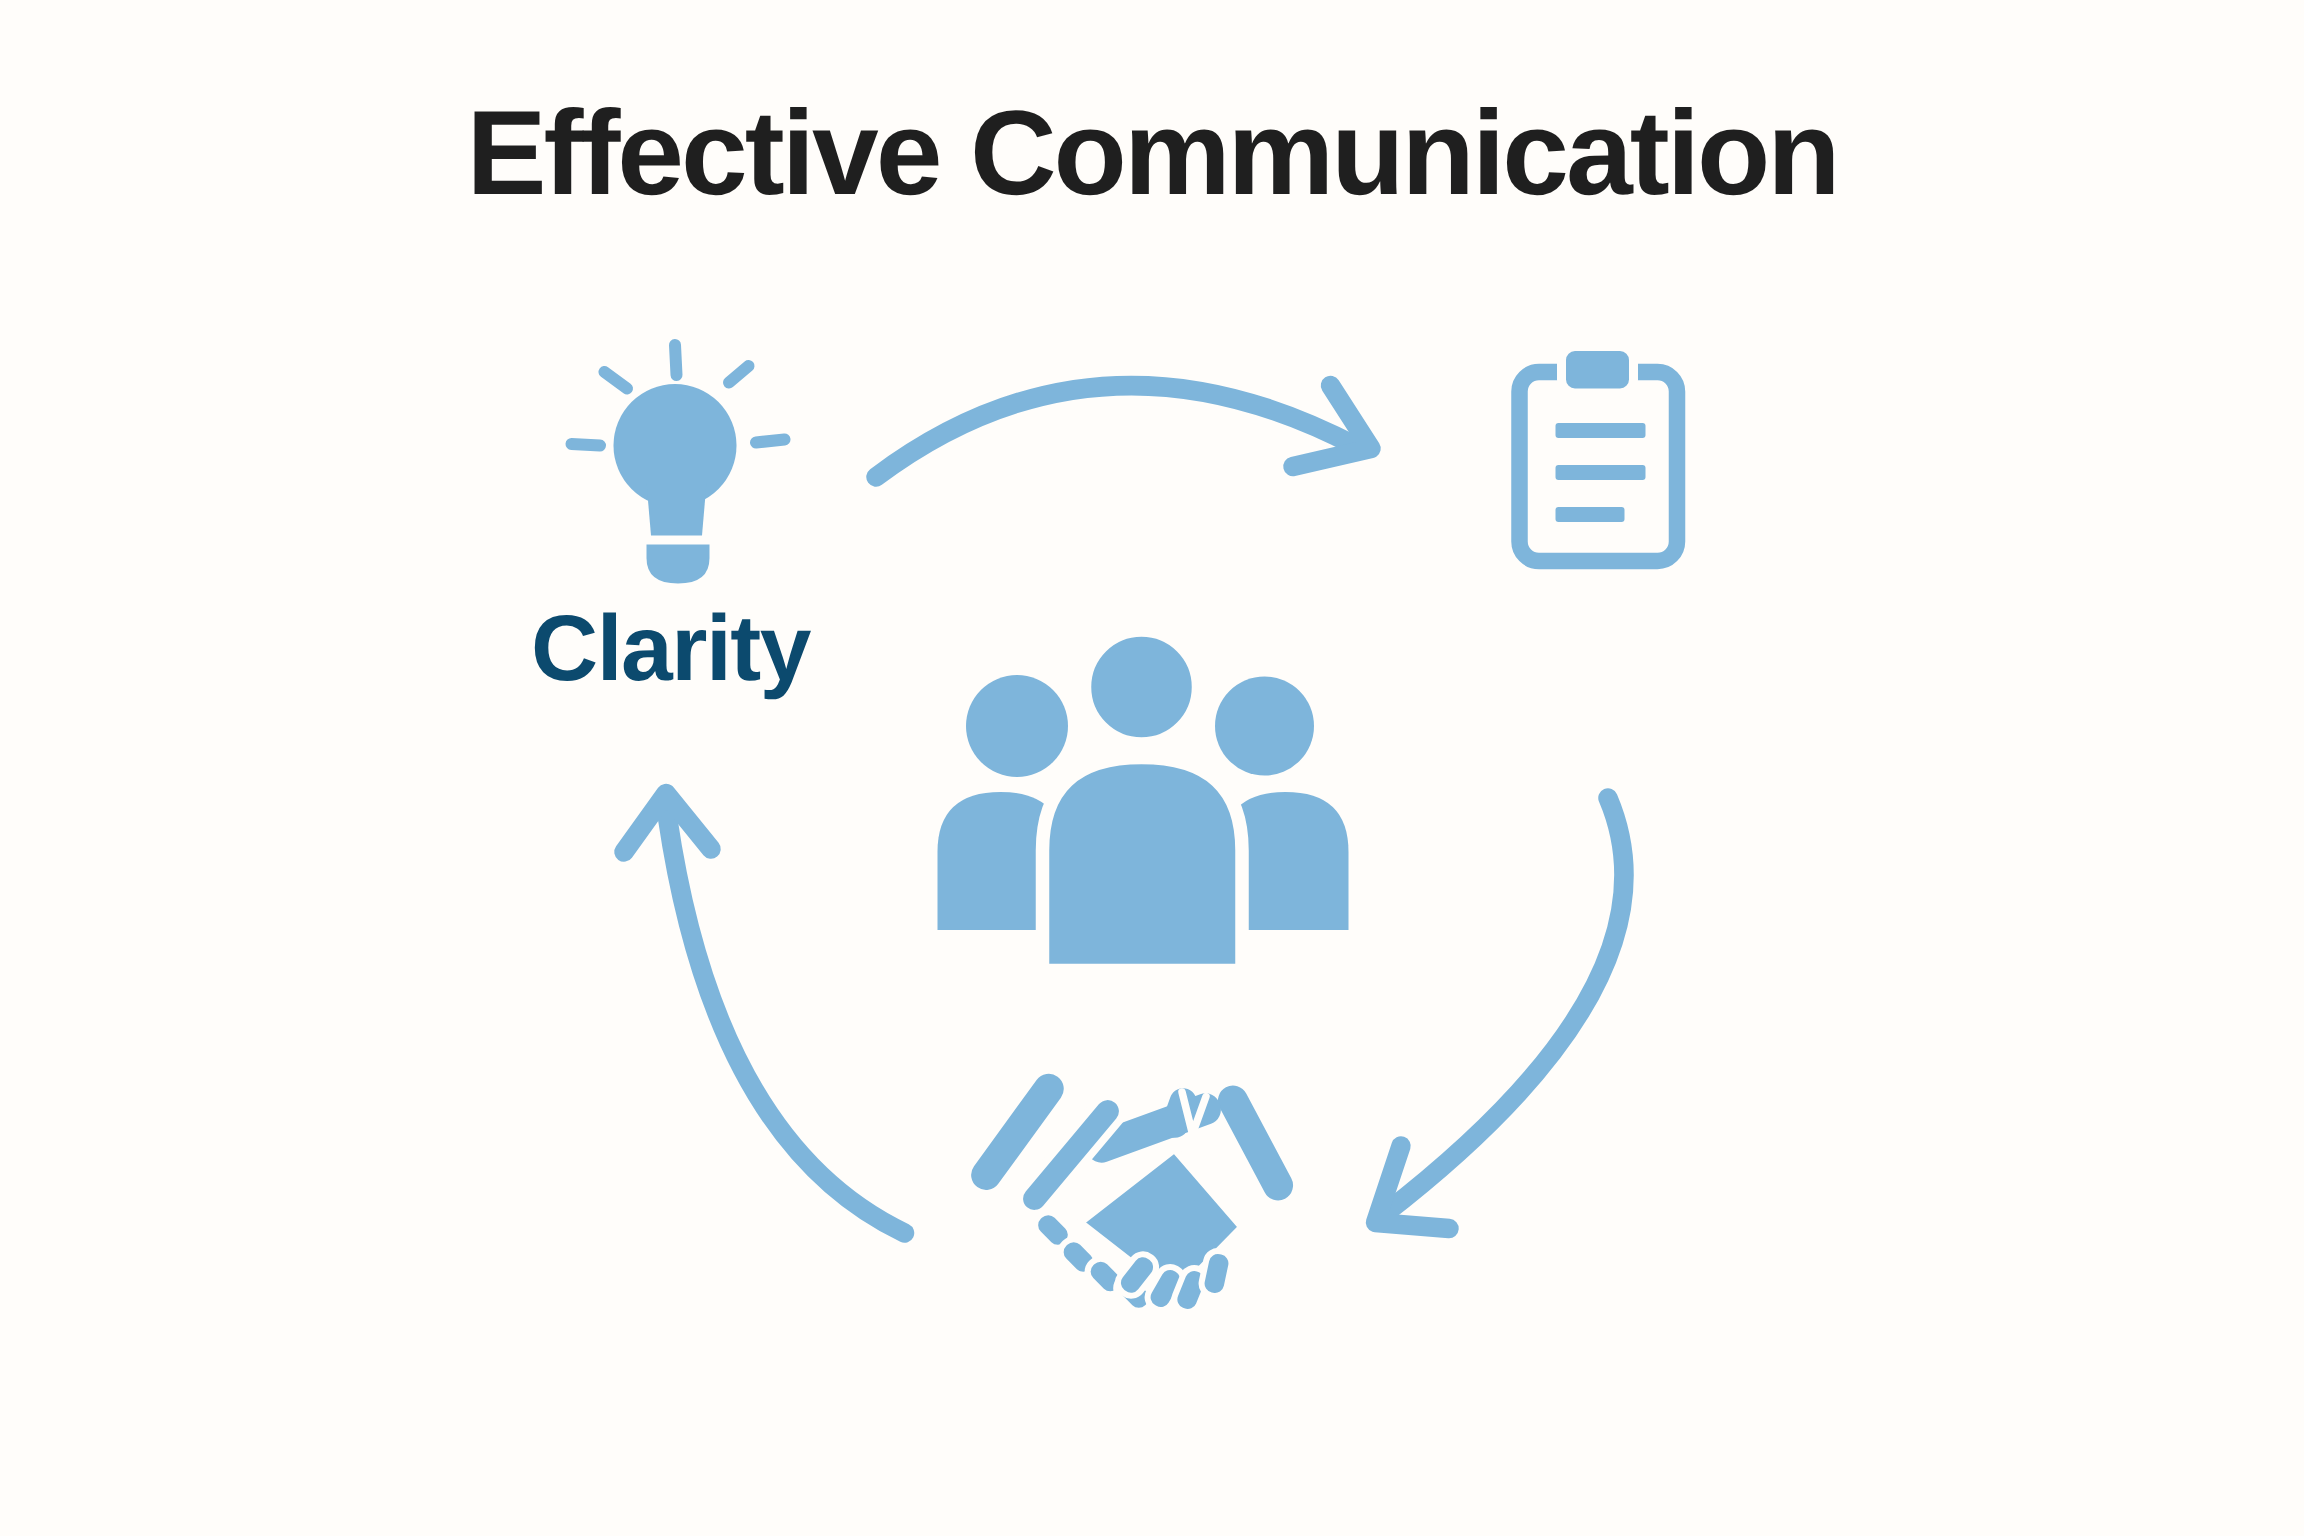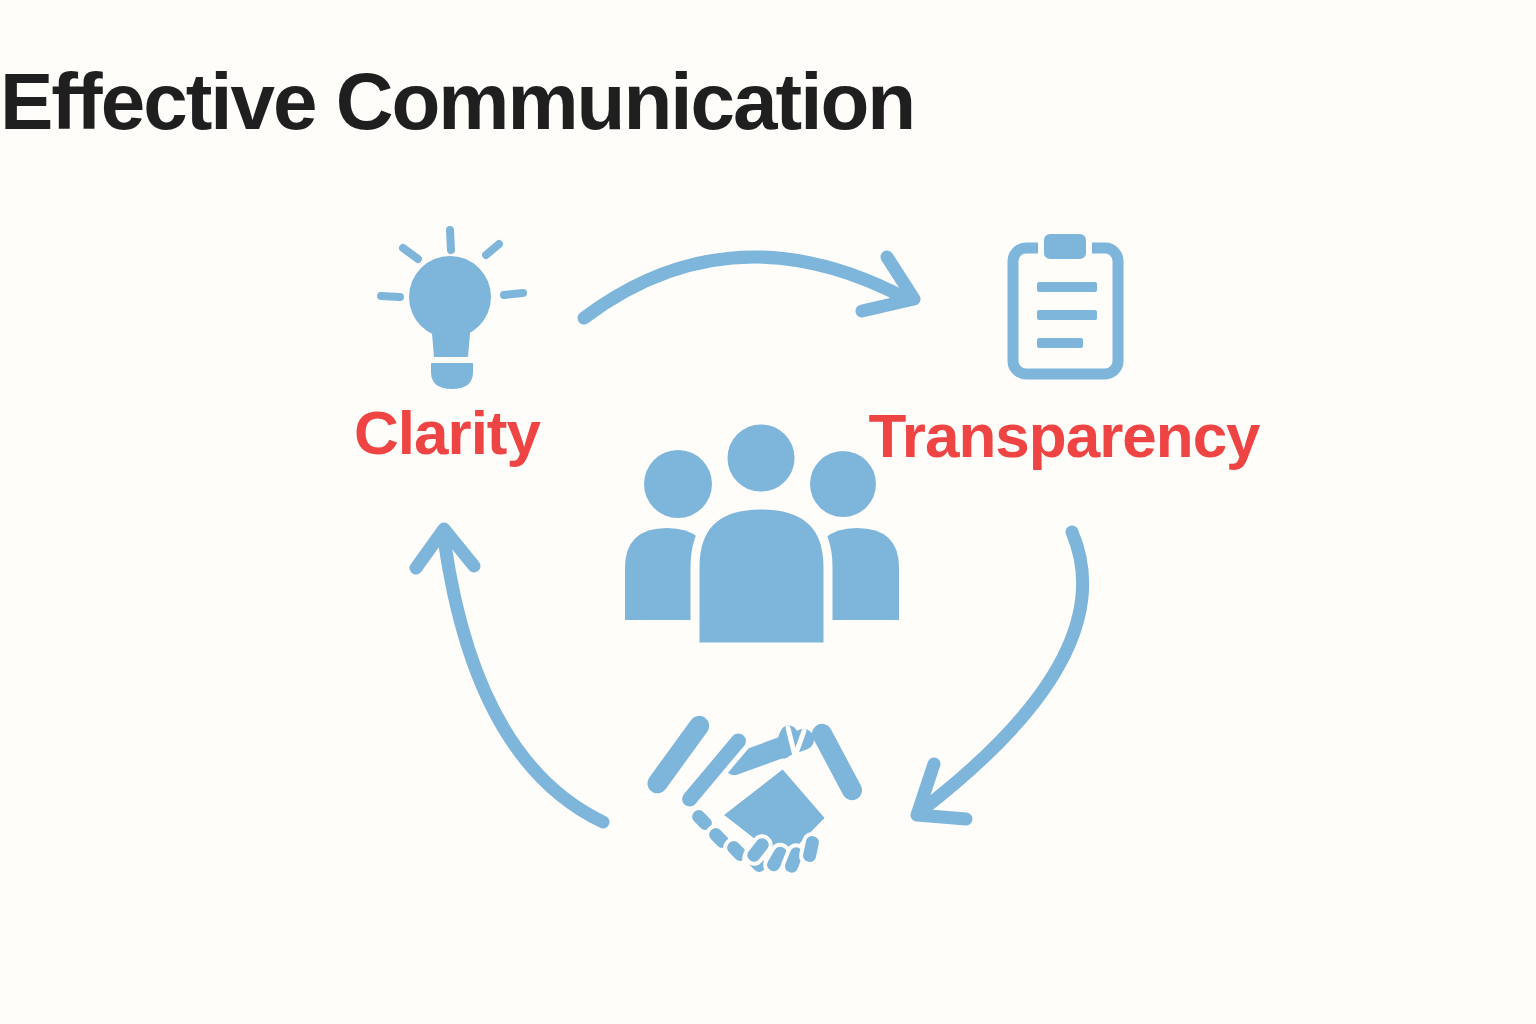--- a/index.html
+++ b/index.html
@@ -6,33 +6,34 @@
   .canvas{
     position:relative;
     width:1536px;height:1024px;
     background:#FFFDFA;
     overflow:hidden;
     font-family:"Liberation Sans", sans-serif;
   }
   .title{
     position:absolute;
     top:60px;left:0;width:1536px;
+    text-align:center;
     font-size:80px;
     font-weight:700;
     letter-spacing:-2px;
     color:#1F1F1F;
     line-height:1.05;
   }
   .node-label{
     position:absolute;
     text-align:center;
     font-size:62px;
     font-weight:700;
     letter-spacing:-1px;
-    color:#ef4444;
+    color:#0c4a6e;
     line-height:1.0;
   }
   .label-clarity{ top:402px; left:247px; width:400px; }
   .label-transparency{ top:405px; left:848px; width:432px; }
   .label-respect{ top:890px; left:560px; width:400px; }
   .diagram-svg{ position:absolute; top:0; left:0; }
 </style>
 </head>
 <body>
 
@@ -118,15 +119,14 @@
       <g fill="#7EB5DB" stroke="#FFFDFA" stroke-width="4">
         <rect x="-8.5" y="-15" width="17" height="30" rx="8" transform="translate(758,850) rotate(38)"></rect>
         <rect x="-8.5" y="-15" width="17" height="30" rx="8" transform="translate(777,859) rotate(30)"></rect>
         <rect x="-8.5" y="-15" width="17" height="30" rx="8" transform="translate(794,860) rotate(22)"></rect>
         <rect x="-8.5" y="-15" width="17" height="30" rx="8" transform="translate(811,849) rotate(12)"></rect>
       </g>
     </g>
   </svg>
 
   <div class="node-label label-clarity">Clarity</div>
-  <div class="node-label label-transparency">Transparency</div>
 
 </div>
 
 </body></html>

